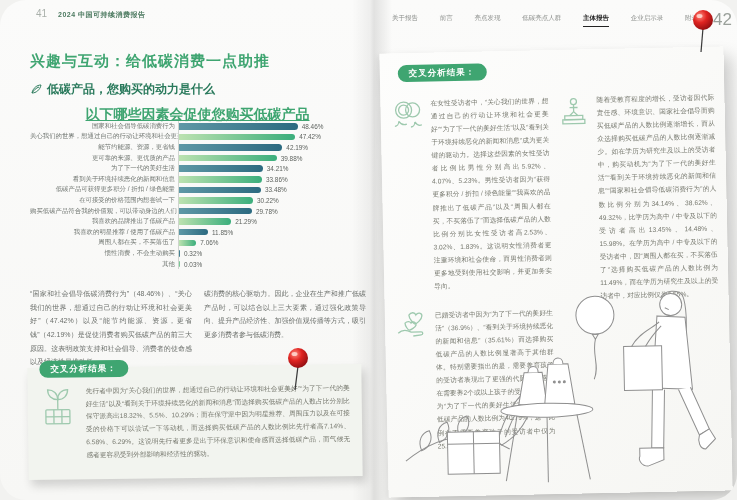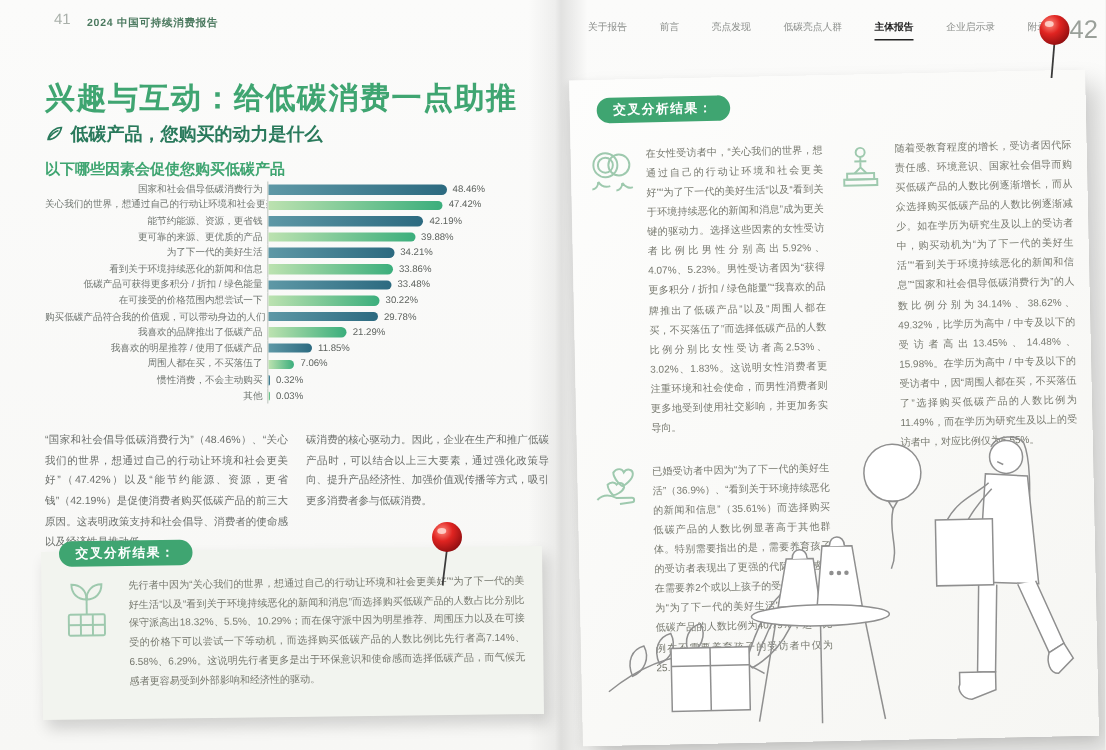--- a/index.html
+++ b/index.html
@@ -1,26 +1,26 @@
 <!DOCTYPE html>
 <html><head>
 <meta charset="utf-8">
 <style>
   html,body{margin:0;padding:0;}
   body{font-family:"Liberation Sans","DejaVu Sans",sans-serif;background:#f2f2f0;}
-  #stage{position:relative;width:737px;height:500px;background:linear-gradient(180deg,#fbfbfa 0%,#f7f7f5 100%);overflow:hidden;}
+  #stage{position:relative;width:737px;height:500px;background:linear-gradient(180deg,#fbfbfa 0%,#f7f7f5 100%);overflow:hidden;border-radius:26px;}
   .abs{position:absolute;}
   
   .spine{left:352px;top:0;width:40px;height:500px;background:linear-gradient(90deg,rgba(0,0,0,0) 0%,rgba(0,0,0,0.05) 45%,rgba(0,0,0,0.10) 55%,rgba(0,0,0,0) 100%);}
   
   .pg-num-l{left:36px;top:8px;font-size:10px;color:#a9b0aa;}
   .report-title{left:58px;top:10px;font-size:7px;font-weight:bold;color:#4c7a60;letter-spacing:.5px;}
-  .sec-title{left:30px;top:52px;font-size:20px;font-weight:bold;color:#3fa571;letter-spacing:1px;}
+  .sec-title{left:30px;top:52px;font-size:15px;font-weight:bold;color:#3fa571;letter-spacing:1px;}
   .sub-title{left:30px;top:81px;font-size:12px;font-weight:bold;color:#2a7a5c;display:flex;align-items:center;gap:4px;}
-  .chart-title{left:30px;top:106px;width:335px;font-size:10px;color:#3fa571;font-weight:bold;}
+  .chart-title{left:30px;top:106px;width:335px;text-align:center;font-size:14px;color:#3fa571;font-weight:bold;text-decoration:underline;}
   #chart-rows{left:30px;top:121px;width:335px;}
   .crow{display:flex;align-items:center;height:10.6px;}
   .crow .lbl{width:145px;text-align:right;font-size:6.4px;color:#6f7570;padding-right:3px;white-space:nowrap;overflow:hidden;}
   .crow .barzone{display:flex;align-items:center;border-left:1px solid #cfd4cf;height:100%;}
   .crow .bar{height:6.5px;border-radius:0 4px 4px 0;}
   .bar.teal{background:linear-gradient(90deg,#5e98a6,#2c6a80);}
   .bar.green{background:linear-gradient(90deg,#bce2b0,#3bae7c);}
   .crow .pct{font-size:6.4px;color:#5e635f;margin-left:4px;white-space:nowrap;}
   .para-cols{left:30px;top:287px;width:336px;display:flex;gap:12px;}
   .para-cols p{margin:0;width:162px;font-size:7px;line-height:1.95;color:#6b6f6b;text-align:justify;}

